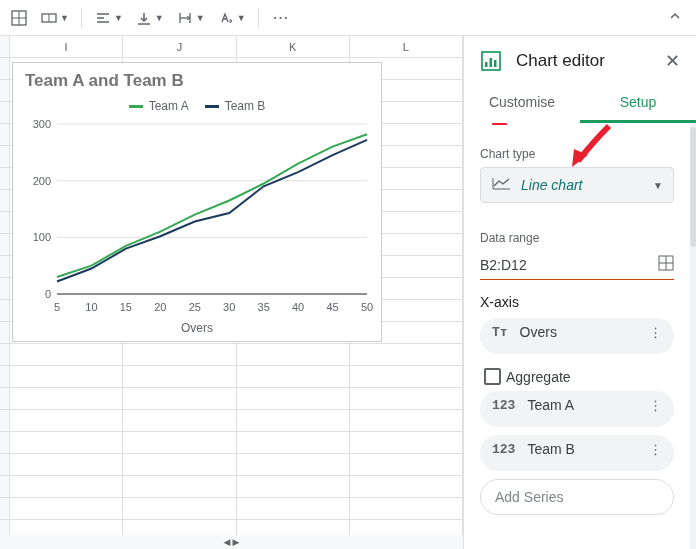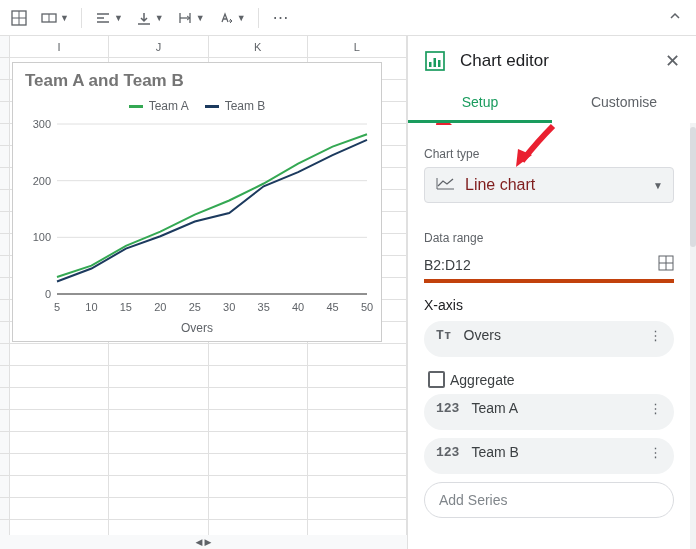--- a/index.html
+++ b/index.html
@@ -20,36 +20,36 @@
 .grid { position: relative; height: calc(100% - 22px); }
 .grid-row { display: flex; height: 22px; border-bottom: 1px solid #e0e0e0; }
 .grid-cell { flex: 1; border-right: 1px solid #e0e0e0; }
 .chart-box { position: absolute; top: 4px; left: 12px; width: 370px; height: 280px; background: #fff; border: 1px solid #ccc; padding: 8px 4px; }
 .chart-title { font-size: 17px; color: #757575; padding: 0 0 4px 8px; font-weight: 700; }
 .legend { display: flex; gap: 16px; justify-content: center; padding: 4px 0 6px; font-size: 12px; color: #5f6368; }
 .leg-item { display: flex; align-items: center; gap: 6px; }
 .leg-swatch { width: 14px; height: 3px; }
 .svg-wrap { width: 100%; height: 200px; }
 .x-axis-label { text-align: center; font-size: 12px; color: #5f6368; margin-top: 2px; }
-.sidebar { width: 288px; display: flex; flex-direction: column; background: #fff; }
+.sidebar { width: 232px; display: flex; flex-direction: column; background: #fff; }
 .sb-header { display: flex; align-items: center; padding: 14px 16px 12px; }
 .sb-ico { width: 22px; height: 22px; margin-right: 14px; }
 .sb-title { font-size: 17px; font-weight: 500; color: #202124; flex: 1; }
 .sb-close { font-size: 18px; color: #5f6368; cursor: pointer; }
 .tabs { display: flex; }
 .tab { flex: 1; text-align: center; padding: 10px 0; font-size: 14px; cursor: pointer; color: #5f6368; }
 .tab.active { color: #1a9c5e; border-bottom: 3px solid #1a9c5e; font-weight: 500; }
 .sb-body { padding: 14px 16px; overflow-y: auto; flex: 1; position: relative; }
 .sb-label { font-size: 12px; color: #5f6368; margin: 10px 0 6px; }
 .sb-section-label { font-size: 14px; color: #202124; font-weight: 500; margin: 14px 0 8px; }
 .select-box { display: flex; align-items: center; border: 1px solid #dadce0; border-radius: 4px; background: #f1f3f4; height: 36px; padding: 0 10px; cursor: pointer; }
 .select-ico { margin-right: 10px; }
-.select-txt { flex: 1; font-size: 16px; color: #7f1d1d; }
+.select-txt { flex: 1; font-size: 14px; color: #0f766e; font-style: italic; }
 .select-arrow { font-size: 10px; color: #5f6368; }
-.data-range-row { display: flex; align-items: center; border-bottom: 4px solid #c2410c; padding: 4px 0; }
+.data-range-row { display: flex; align-items: center; border-bottom: 1px solid #c2410c; padding: 4px 0; }
 .data-range-txt { flex: 1; font-size: 14px; color: #3c4043; }
 .data-range-ico { font-size: 16px; color: #5f6368; cursor: pointer; }
 .chip { display: flex; align-items: center; background: #f1f3f4; border-radius: 18px; height: 36px; padding: 0 8px 8px 12px; margin-bottom: 8px; }
 .chip-ico { font-size: 13px; color: #5f6368; font-weight: 600; margin-right: 12px; font-family: 'Courier New', monospace; }
 .chip-txt { flex: 1; font-size: 14px; color: #3c4043; }
 .chip-more { color: #5f6368; cursor: pointer; padding: 0 4px; }
 .checkbox-row { display: flex; align-items: center; gap: 5px; padding: 6px 4px; cursor: pointer; }
 .checkbox-box { width: 17px; height: 17px; border: 2px solid #5f6368; border-radius: 2px; }
 .checkbox-label { font-size: 14px; color: #3c4043; }
 .add-chip { display: flex; align-items: center; border: 1px solid #dadce0; border-radius: 18px; height: 36px; padding: 4px 14px; color: #80868b; font-size: 14px; cursor: pointer; margin-bottom: 8px; }
@@ -343,22 +343,22 @@
         <span class="sb-ico"><svg width="22" height="22">
               <rect x="2" y="2" width="18" height="18" fill="none" stroke="#1a9c5e" stroke-width="1.7"></rect>
               <rect x="5" y="12" width="2.5" height="5" fill="#1a9c5e"></rect>
               <rect x="9.5" y="8" width="2.5" height="9" fill="#1a9c5e"></rect>
               <rect x="14" y="10" width="2.5" height="7" fill="#1a9c5e"></rect>
             </svg></span>
         <div class="sb-title">Chart editor</div>
         <div class="sb-close">✕</div>
       </div>
       <div class="tabs">
+        <div class="tab">Customise</div>
         <div class="tab active">Setup</div>
-        <div class="tab">Customise</div>
       </div>
       <div style="display:flex; flex:1; min-height:0;">
       <div class="sb-body">
         <svg class="arrow-red" style="top:-38px; left:0px;" width="60" height="50">
               <path d="M5 8 Q 15 18 38 35" fill="none" stroke="#ea2030" stroke-width="6"></path>
               <path d="M30 26 L44 40 L28 40 Z" fill="#ea2030"></path>
             </svg>
         <div class="sb-label">Chart type</div>
         <div class="select-box">
           <span class="select-ico"><svg width="20" height="16">

